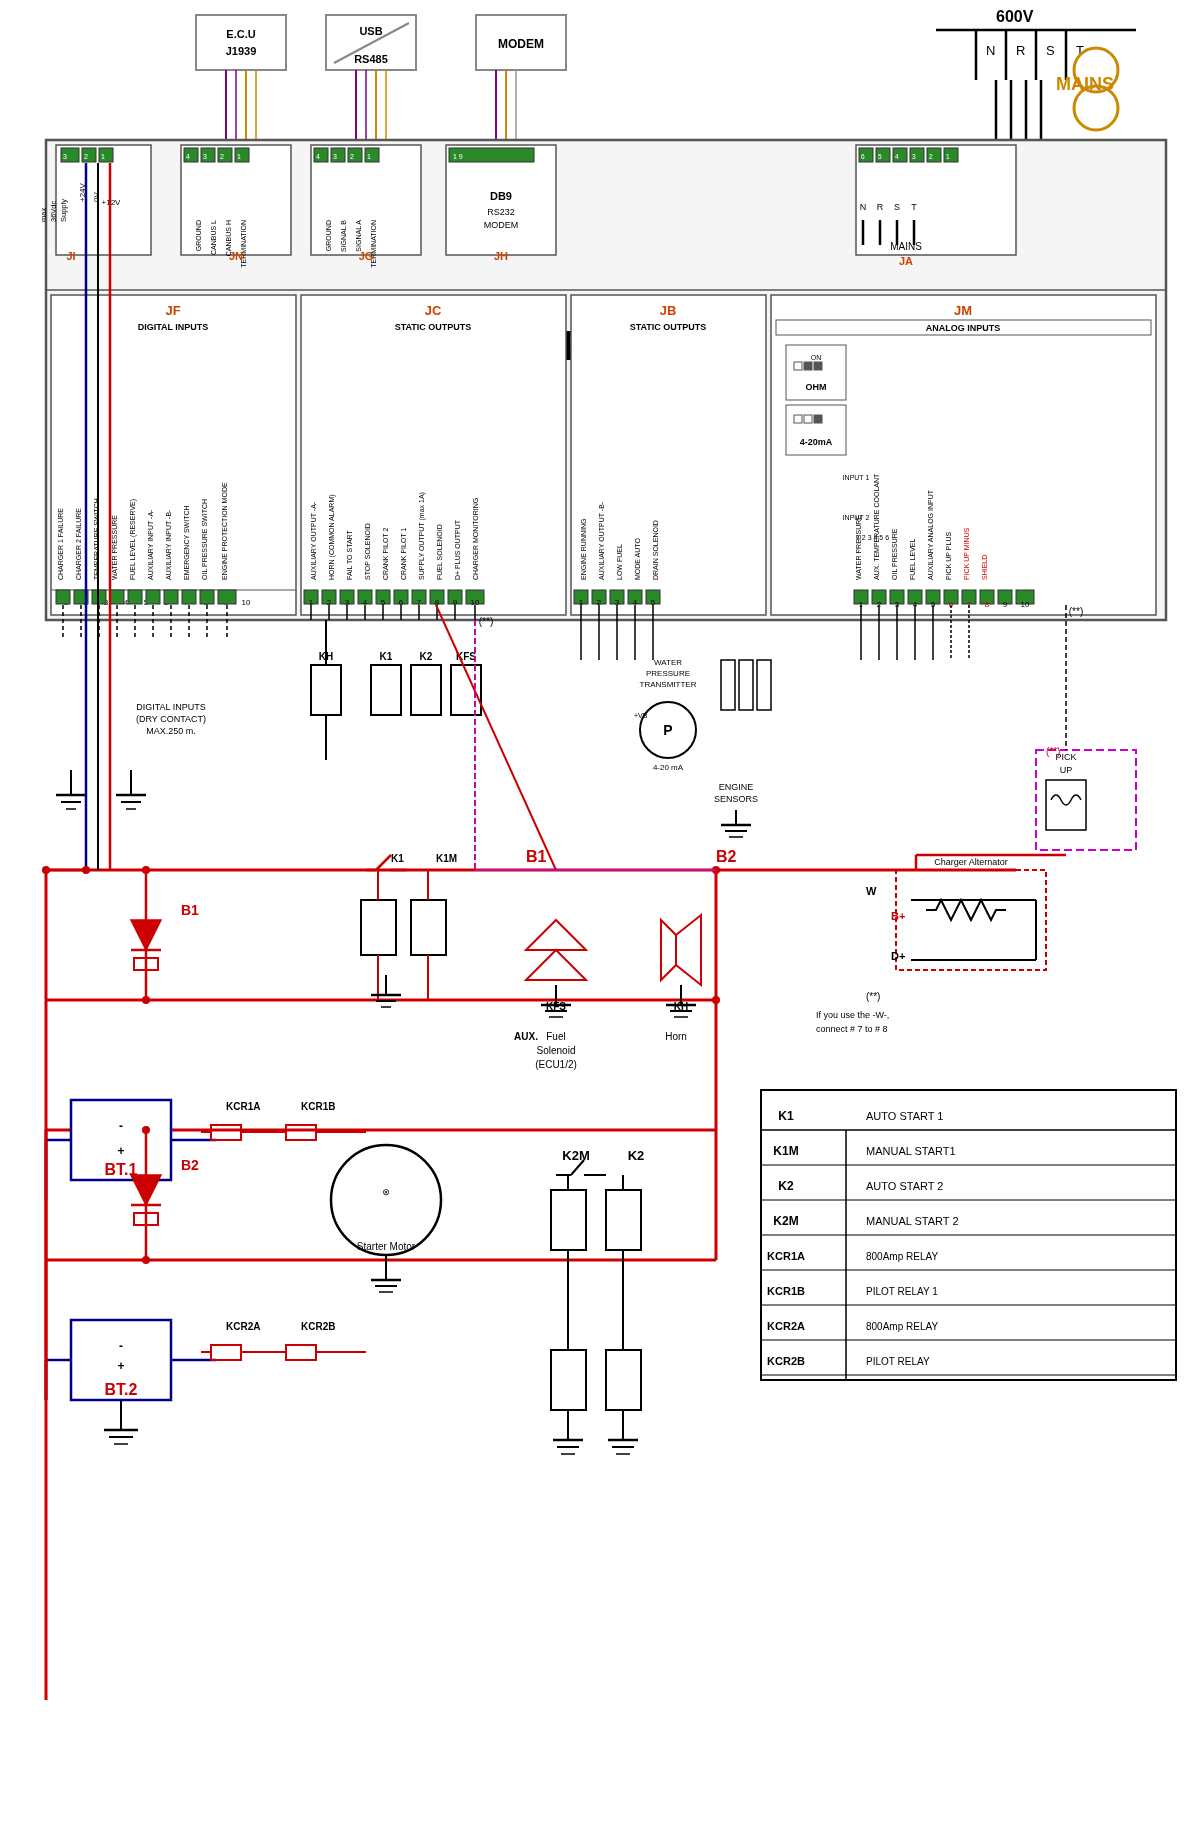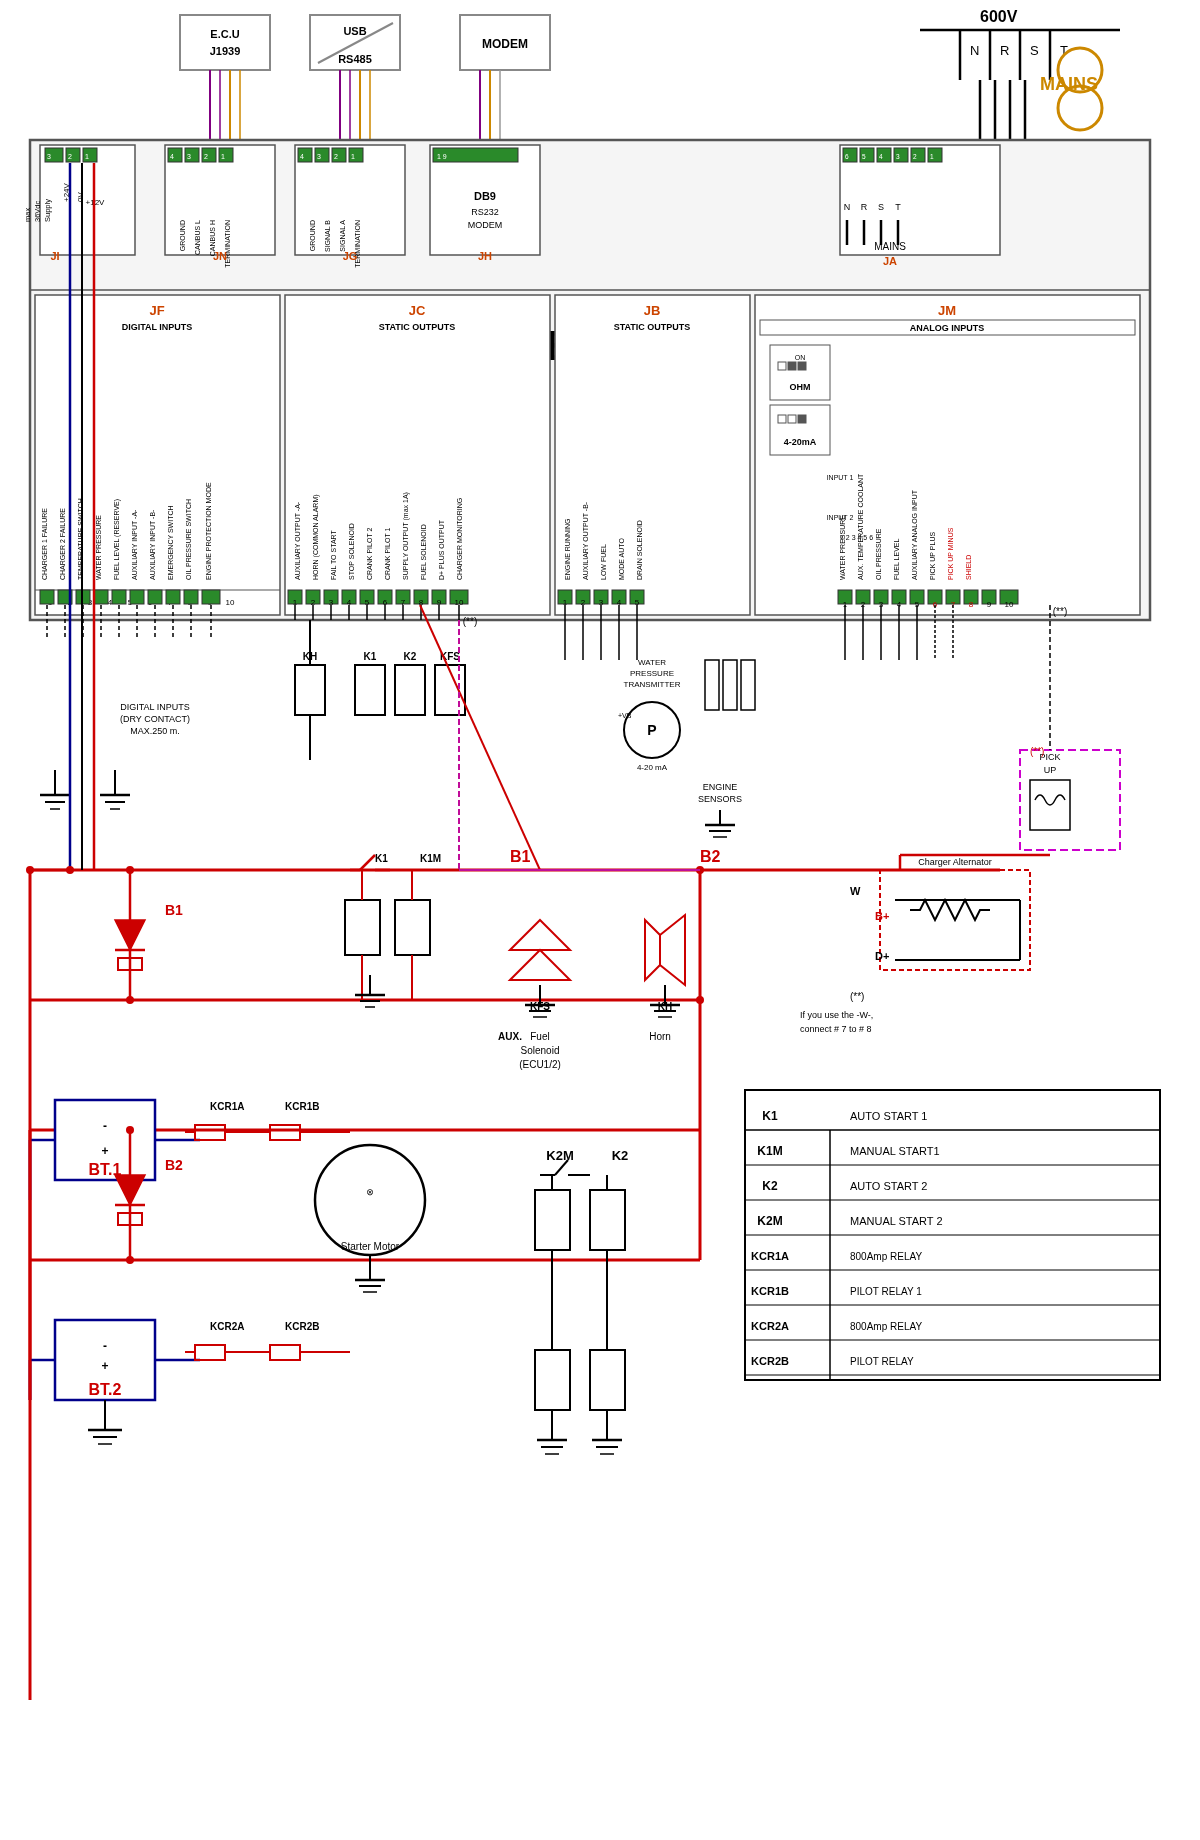--- a/index.html
+++ b/index.html
@@ -9,20 +9,21 @@
       background: #fff;
       font-family: Arial, sans-serif;
       overflow: hidden;
       position: relative;
     }
     .diagram-container {
       width: 960px;
       height: 1840px;
       position: relative;
       background: #7dd3fc;
+      margin-left: 16px;
     }
     svg.main-svg {
       position: absolute;
       top: 0; left: 0;
       width: 1200px;
       height: 1840px;
     }
   </style>
 </head>
 <body>

